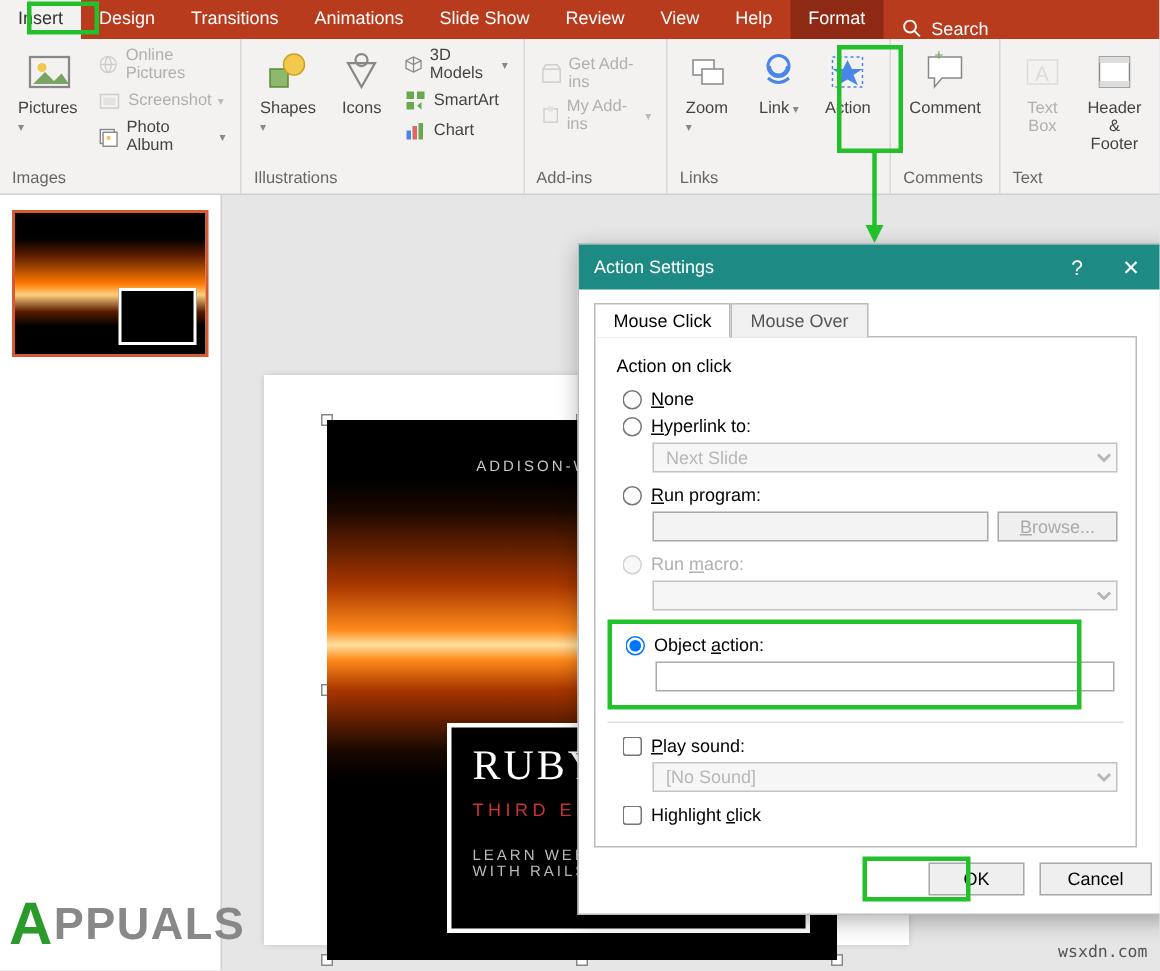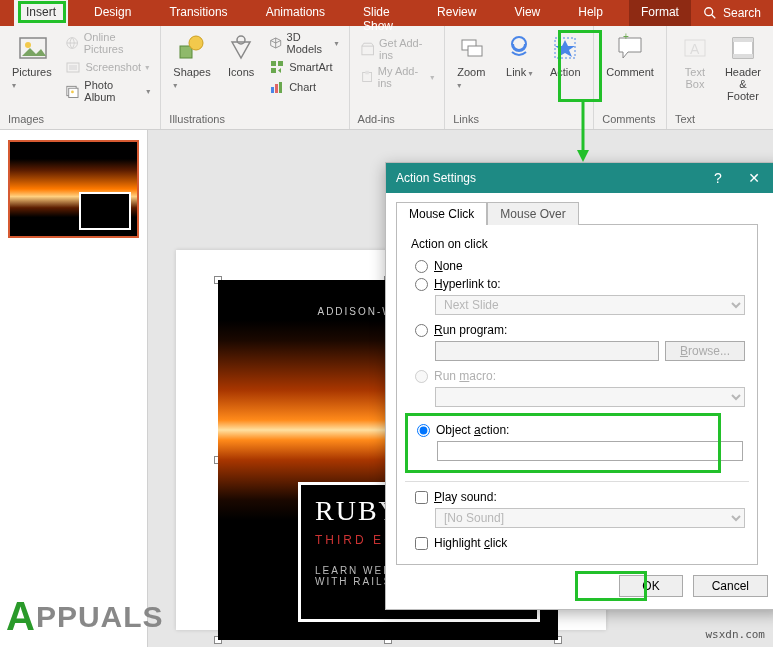--- a/index.html
+++ b/index.html
@@ -1,23 +1,23 @@
 <!DOCTYPE html>
 <html><head>
 <meta charset="utf-8">
 <style>
 * { box-sizing: border-box; margin: 0; padding: 0; font-family: "Segoe UI", Arial, sans-serif; }
 body { background: #e6e6e6; width: 773px; height: 647px; overflow: hidden; position: relative; }
 
 
 .tabs { background: #b83b1d; height: 26px; display: flex; align-items: stretch; font-size: 12px; color: #fff; }
-.tab { padding: 5px 12px; cursor: pointer; margin-left: 14px; }
+.tab { padding: 5px 12px; cursor: pointer; }
 .tab.active { background: #f3f2f1; color: #333; }
 .tab.format { background: #8e2a13; }
-.search-tab { display: flex; align-items: center; gap: 6px; padding: 0 12px; }
+.search-tab { display: flex; align-items: flex-end; gap: 6px; padding: 0 12px; }
 .search-icon { width: 14px; height: 14px; }
 
 
 .ribbon { background: #f3f2f1; height: 104px; border-bottom: 1px solid #d0d0d0; display: flex; }
 .group { border-right: 1px solid #d8d8d8; padding: 4px 8px 0 8px; display: flex; flex-direction: column; position: relative; }
 .group-body { flex: 1; display: flex; gap: 6px; align-items: flex-start; }
 .group-label { font-size: 11px; color: #666; padding: 2px 0 4px 0; }
 .big-btn { display: flex; flex-direction: column; align-items: center; gap: 2px; font-size: 11px; color: #444; padding: 2px 4px; cursor: pointer; }
 .big-btn .icon32 { width: 32px; height: 32px; }
 .big-btn span.caret::after { content: " ▾"; font-size: 8px; color: #888; }

